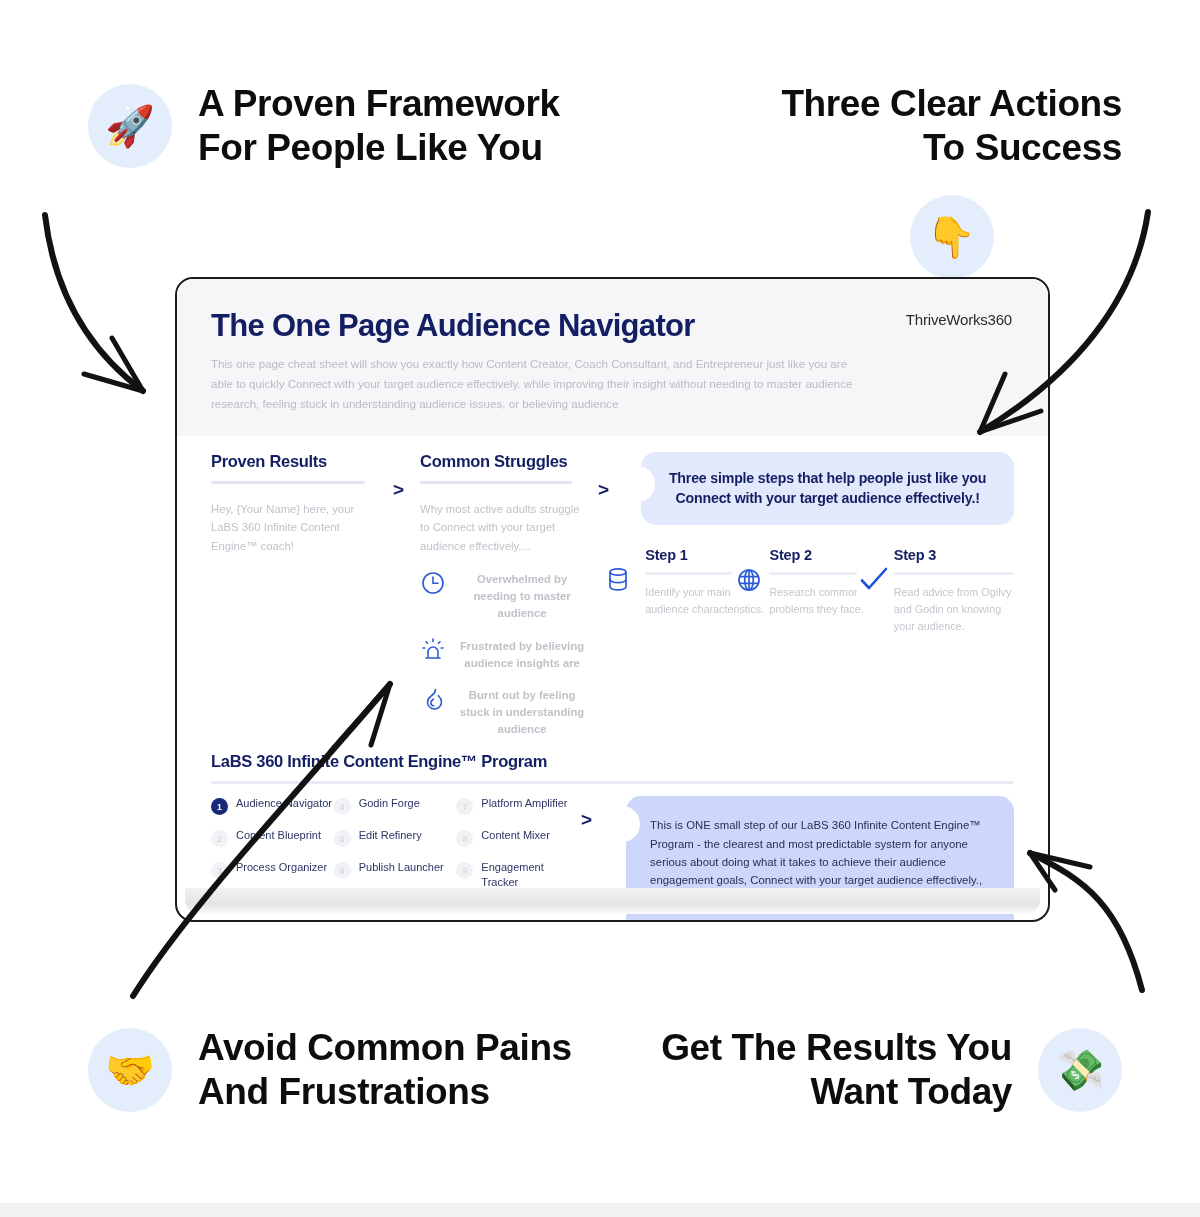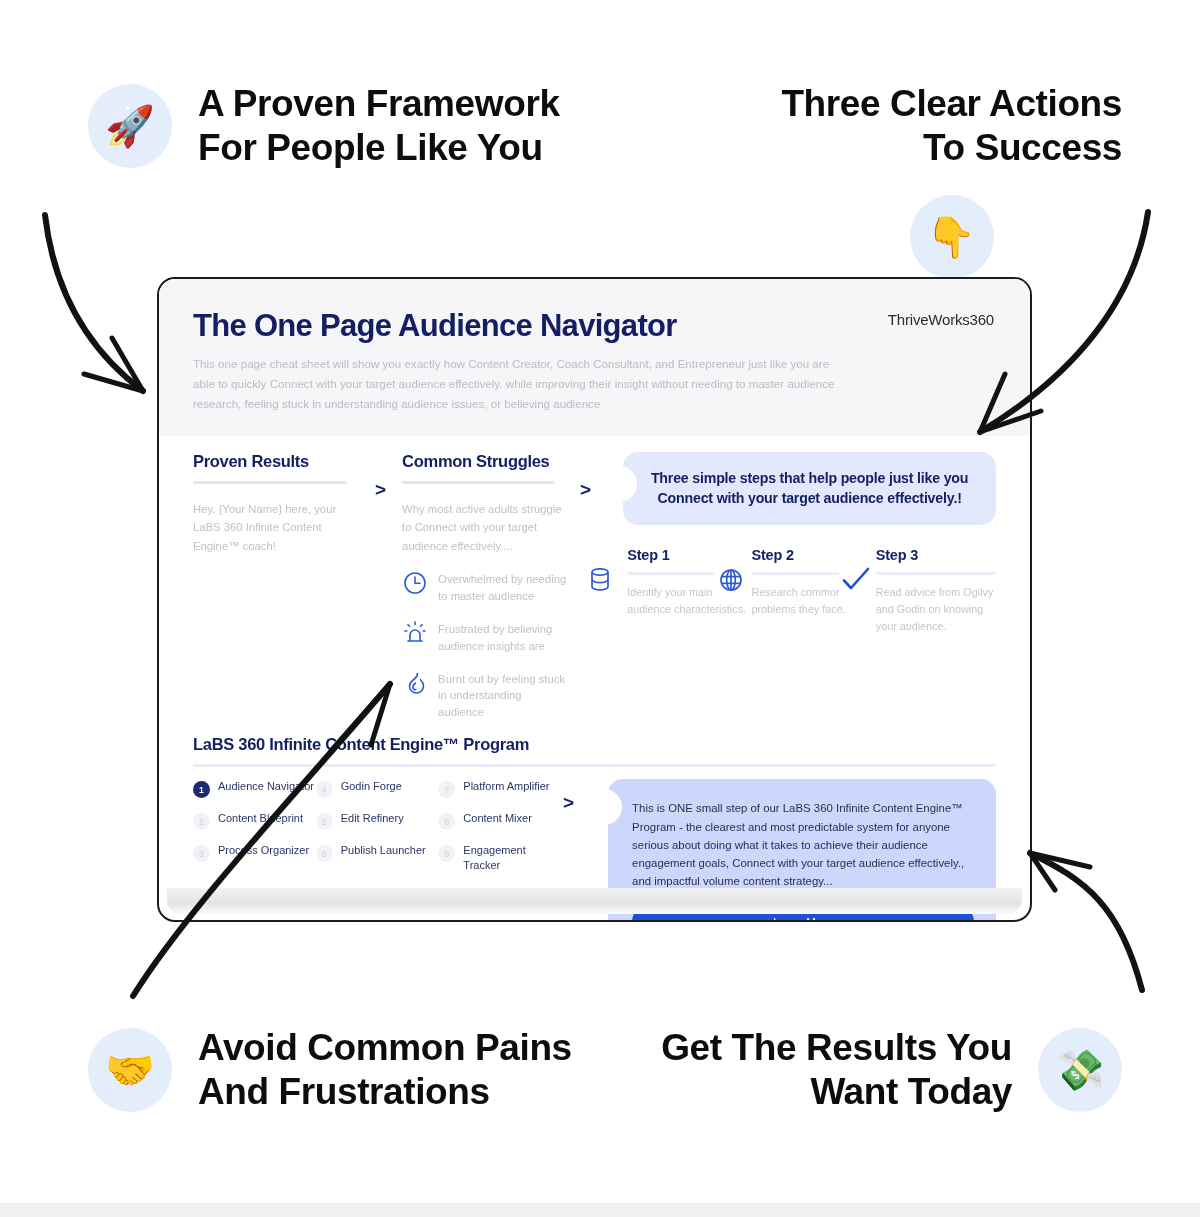--- a/index.html
+++ b/index.html
@@ -26,21 +26,21 @@
     font-family:"DejaVu Sans", sans-serif;
   }
   .corner-title {
     font-size:37px; font-weight:bold; color:#0d0d0d;
     line-height:1.18; letter-spacing:-0.4px; white-space:pre-line;
   }
   .corner-tr .corner-title, .corner-br .corner-title { text-align:right; }
 
   
   .device {
-    position:absolute; left:157px; top:277px;
+    position:absolute; left:175px; top:277px;
     width:875px; height:645px;
   }
   .device-screen {
     position:absolute; inset:0;
     background:#ffffff;
     border:2px solid #1b1b1b;
     border-radius:18px;
     overflow:hidden;
   }
   .device-base {
@@ -94,22 +94,23 @@
   .col-text {
     font-size:11.3px; line-height:1.62; color:#bfc2c9;
   }
   .col-text + .col-text { margin-top:13px; }
 
   
   .struggle { display:flex; align-items:flex-start; gap:10px; margin-top:15px; }
   .struggle:first-of-type { margin-top:18px; }
   .struggle-ico { width:26px; height:26px; flex:0 0 auto; }
   .struggle-txt {
-    font-size:11.3px; line-height:1.5; color:#bfc2c9; text-align:left;
+    font-size:11.3px; line-height:1.5; color:#bfc2c9; text-align:center;
     padding-top:1px;
+    font-weight:bold;
   }
 
   
   .callout {
     background:#e3e9fc; border-radius:15px;
     padding:17px 26px; position:relative;
   }
   .callout-text {
     font-size:14.2px; font-weight:bold; color:#141f63;
     line-height:1.38; text-align:center; letter-spacing:-0.2px;

